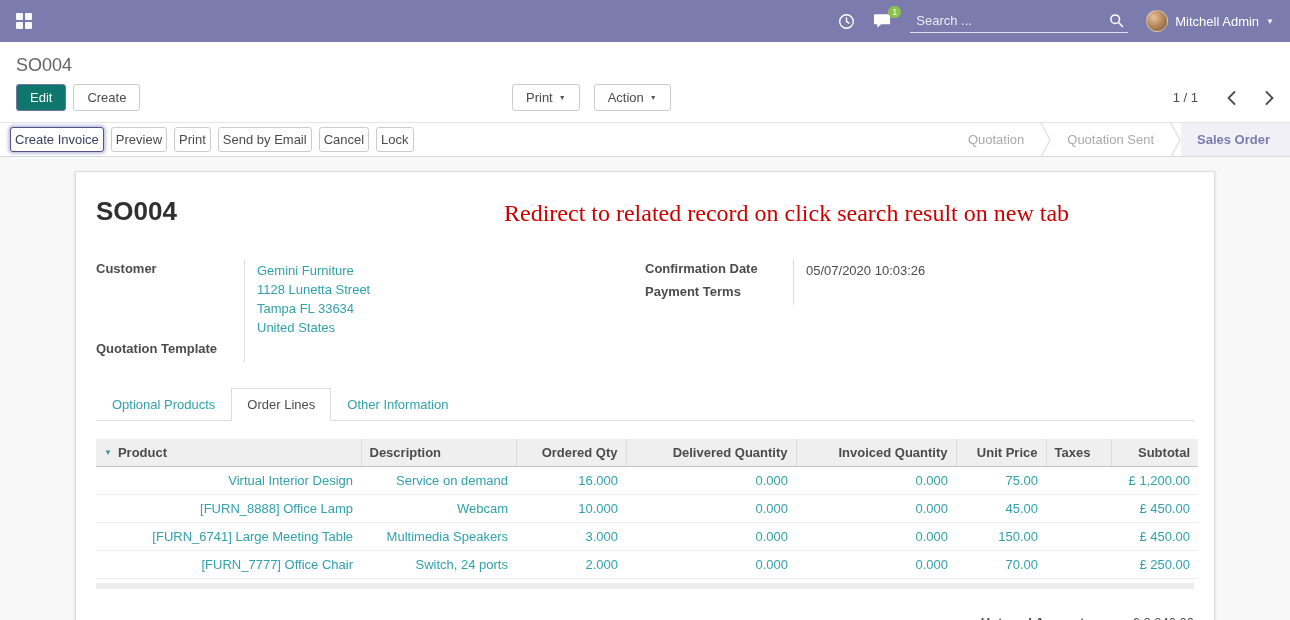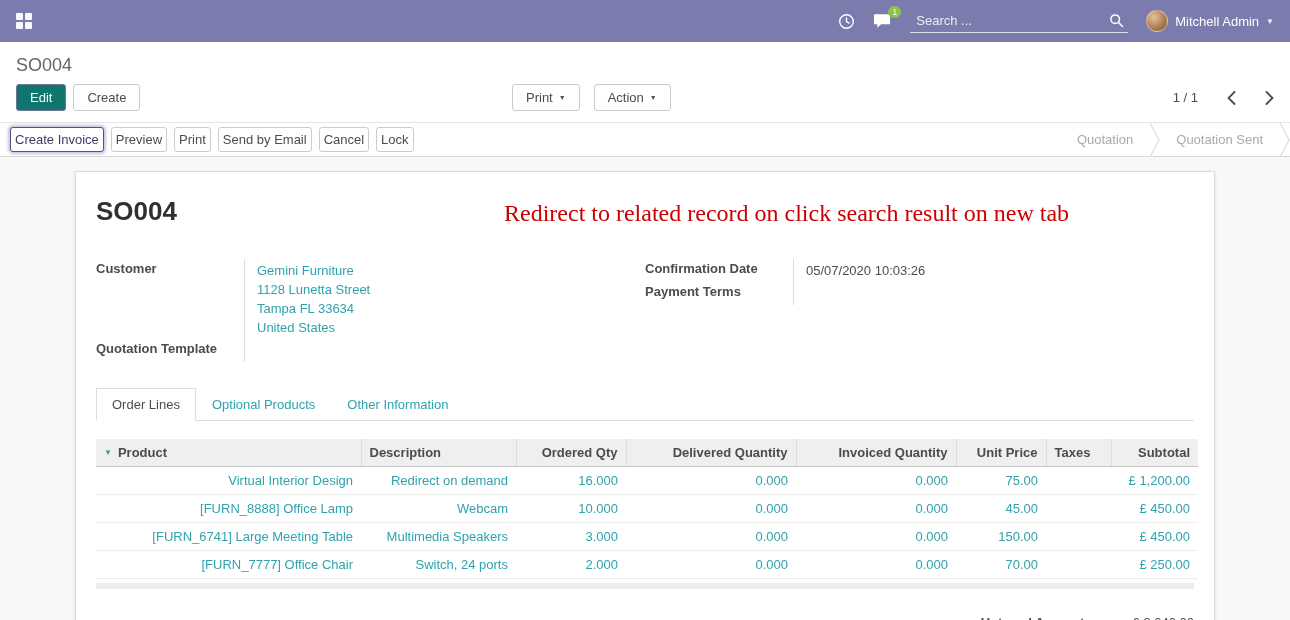--- a/index.html
+++ b/index.html
@@ -165,20 +165,21 @@
         <svg width="11" height="34" viewBox="0 0 11 34">
           <path d="M1 0l9 17L1 34" stroke="#e2e2e2" stroke-width="1.5" fill="none"></path>
         </svg>
       </span>
       <span class="state">Quotation Sent</span>
       <span class="sep">
         <svg width="11" height="34" viewBox="0 0 11 34">
           <path d="M1 0l9 17L1 34" stroke="#e2e2e2" stroke-width="1.5" fill="none"></path>
         </svg>
       </span>
+      <span class="state active">Sales Order</span>
     </div>
 </div>
 
 <div class="content">
   <div class="sheet">
     <h1>SO004</h1>
     <div class="annotation">Redirect to related record on click search result on new tab</div>
 
     <div class="o-group">
       <div class="o-col">
@@ -202,22 +203,22 @@
           <div class="fval dark">05/07/2020 10:03:26</div>
         </div>
         <div class="frow">
           <div class="flbl">Payment Terms</div>
           <div class="fval"></div>
         </div>
       </div>
     </div>
 
     <div class="tabs" id="notebook-tabs">
+        <div class="tab">Optional Products</div>
         <div class="tab active">Order Lines</div>
-        <div class="tab">Optional Products</div>
         <div class="tab">Other Information</div>
       </div>
 
     <table class="o-table">
       <colgroup id="ol-colgroup">
           <col style="width: 265px;">
           <col style="width: 155px;">
           <col style="width: 110px;">
           <col style="width: 170px;">
           <col style="width: 160px;">
@@ -233,21 +234,21 @@
             <th class="th-right"><span>Delivered Quantity</span></th>
             <th class="th-right"><span>Invoiced Quantity</span></th>
             <th class="th-right"><span>Unit Price</span></th>
             <th class="th-left"><span>Taxes</span></th>
             <th class="th-right"><span>Subtotal</span></th>
           </tr>
         </thead>
       <tbody id="ol-body">
           <tr>
             <td class="td-left">Virtual Interior Design</td>
-            <td class="td-left">Redirect on demand</td>
+            <td class="td-left">Service on demand</td>
             <td class="td-right">16.000</td>
             <td class="td-right">0.000</td>
             <td class="td-right">0.000</td>
             <td class="td-right">75.00</td>
             <td class="td-left"></td>
             <td class="td-right">£ 1,200.00</td>
           </tr>
           <tr>
             <td class="td-left">[FURN_8888] Office Lamp</td>
             <td class="td-left">Webcam</td>

